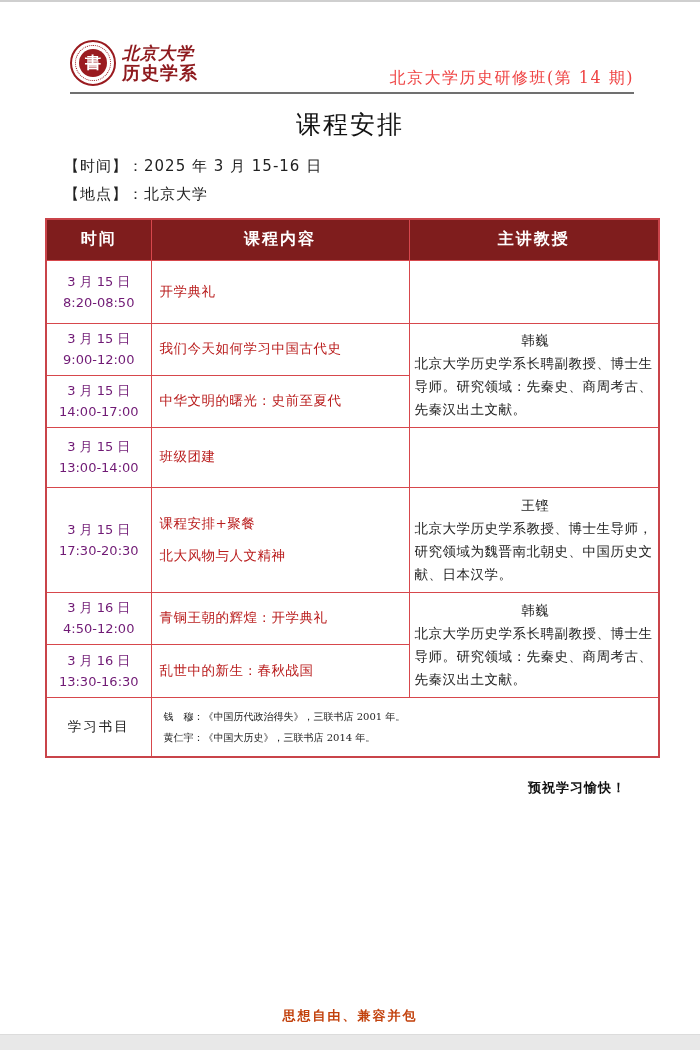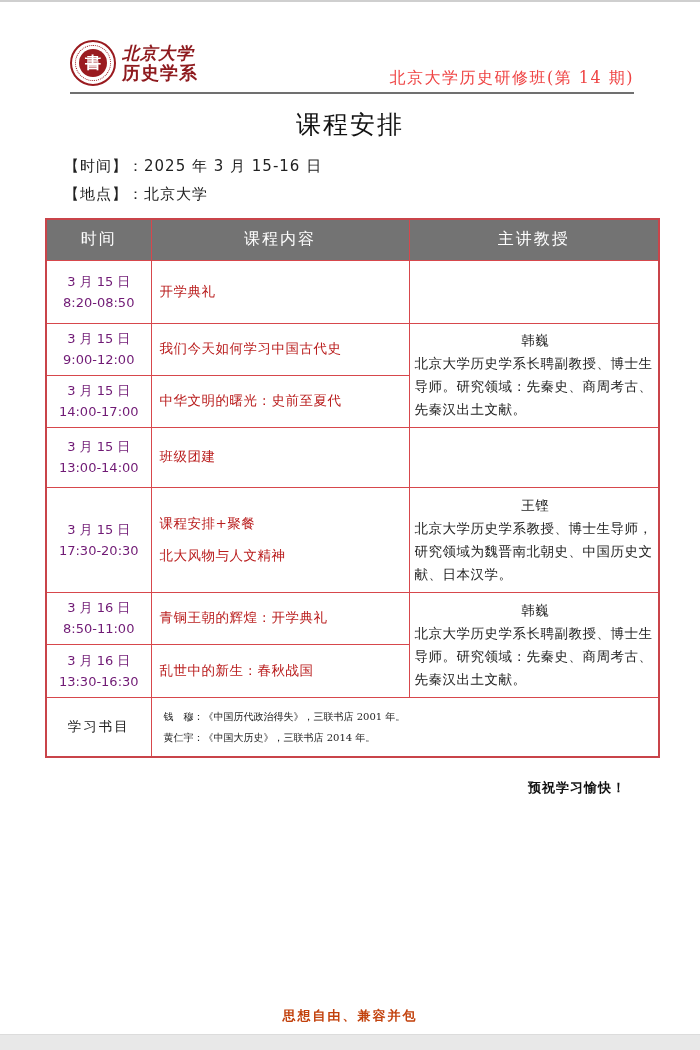--- a/index.html
+++ b/index.html
@@ -21,21 +21,21 @@
 
   .page-title { position: absolute; left: 0; width: 700px; top: 108px; text-align: center; font-family: "DejaVu Sans", "Liberation Sans", sans-serif; font-size: 25px; color: #111; letter-spacing: 2px; }
 
   .info { position: absolute; left: 64px; font-size: 15px; color: #222; letter-spacing: 1px; }
   .info-time { top: 157px; }
   .info-place { top: 185px; }
   .info .num { font-family: "DejaVu Sans", "Liberation Sans", sans-serif; }
 
   table.schedule { position: absolute; left: 45px; top: 218px; width: 613px; border-collapse: collapse; border: 2px solid #c9444a; table-layout: fixed; }
   table.schedule th, table.schedule td { border: 1px solid #d7474c; }
-  table.schedule th { background: #737373; color: #fff; font-weight: normal; font-size: 16px; height: 41px; letter-spacing: 2px; text-align: center; }
+  table.schedule th { background: #7f1d1d; color: #fff; font-weight: bold; font-size: 16px; height: 41px; letter-spacing: 2px; text-align: center; }
   col.c1 { width: 105px; } col.c2 { width: 258px; } col.c3 { width: 250px; }
   td.time { text-align: center; font-family: "DejaVu Sans", "Liberation Sans", sans-serif; font-size: 13px; line-height: 21px; color: #701a75; }
   td.course { padding-left: 8px; font-size: 13.5px; color: #b91c1c; letter-spacing: 0.5px; }
   td.course .line2 { margin-top: 14px; }
   td.prof { font-size: 13.5px; line-height: 23px; padding: 4px 2px 4px 5px; color: #222; letter-spacing: 0.5px; }
   td.prof .pname { text-align: center; }
   td.books-label { text-align: center; font-size: 13.5px; letter-spacing: 2px; }
   td.books { padding-left: 12px; font-size: 10px; line-height: 21px; margin-top: 44px; }
   .r-a { height: 63px; } .r-b { height: 52px; } .r-c { height: 52px; } .r-d { height: 60px; } .r-e { height: 105px; } .r-f { height: 52px; } .r-g { height: 53px; } .r-h { height: 60px; }
 
@@ -127,21 +127,21 @@
         <div class="line2">北大风物与人文精神</div>
       </td>
       <td class="prof">
         <div class="pname">王铿</div>
         <div>北京大学历史学系教授、博士生导师，研究领域为魏晋南北朝史、中国历史文献、日本汉学。</div>
       </td>
     </tr>
     <tr class="r-f">
       <td class="time">
           <div>3 月 16 日</div>
-          <div>8:50-11:00</div>
+          <div>4:50-12:00</div>
         </td>
       <td class="course">青铜王朝的辉煌：开学典礼</td>
       <td class="prof" rowspan="2">
         <div class="pname">韩巍</div>
         <div>北京大学历史学系长聘副教授、博士生导师。研究领域：先秦史、商周考古、先秦汉出土文献。</div>
       </td>
     </tr>
     <tr class="r-g">
       <td class="time">
           <div>3 月 16 日</div>

